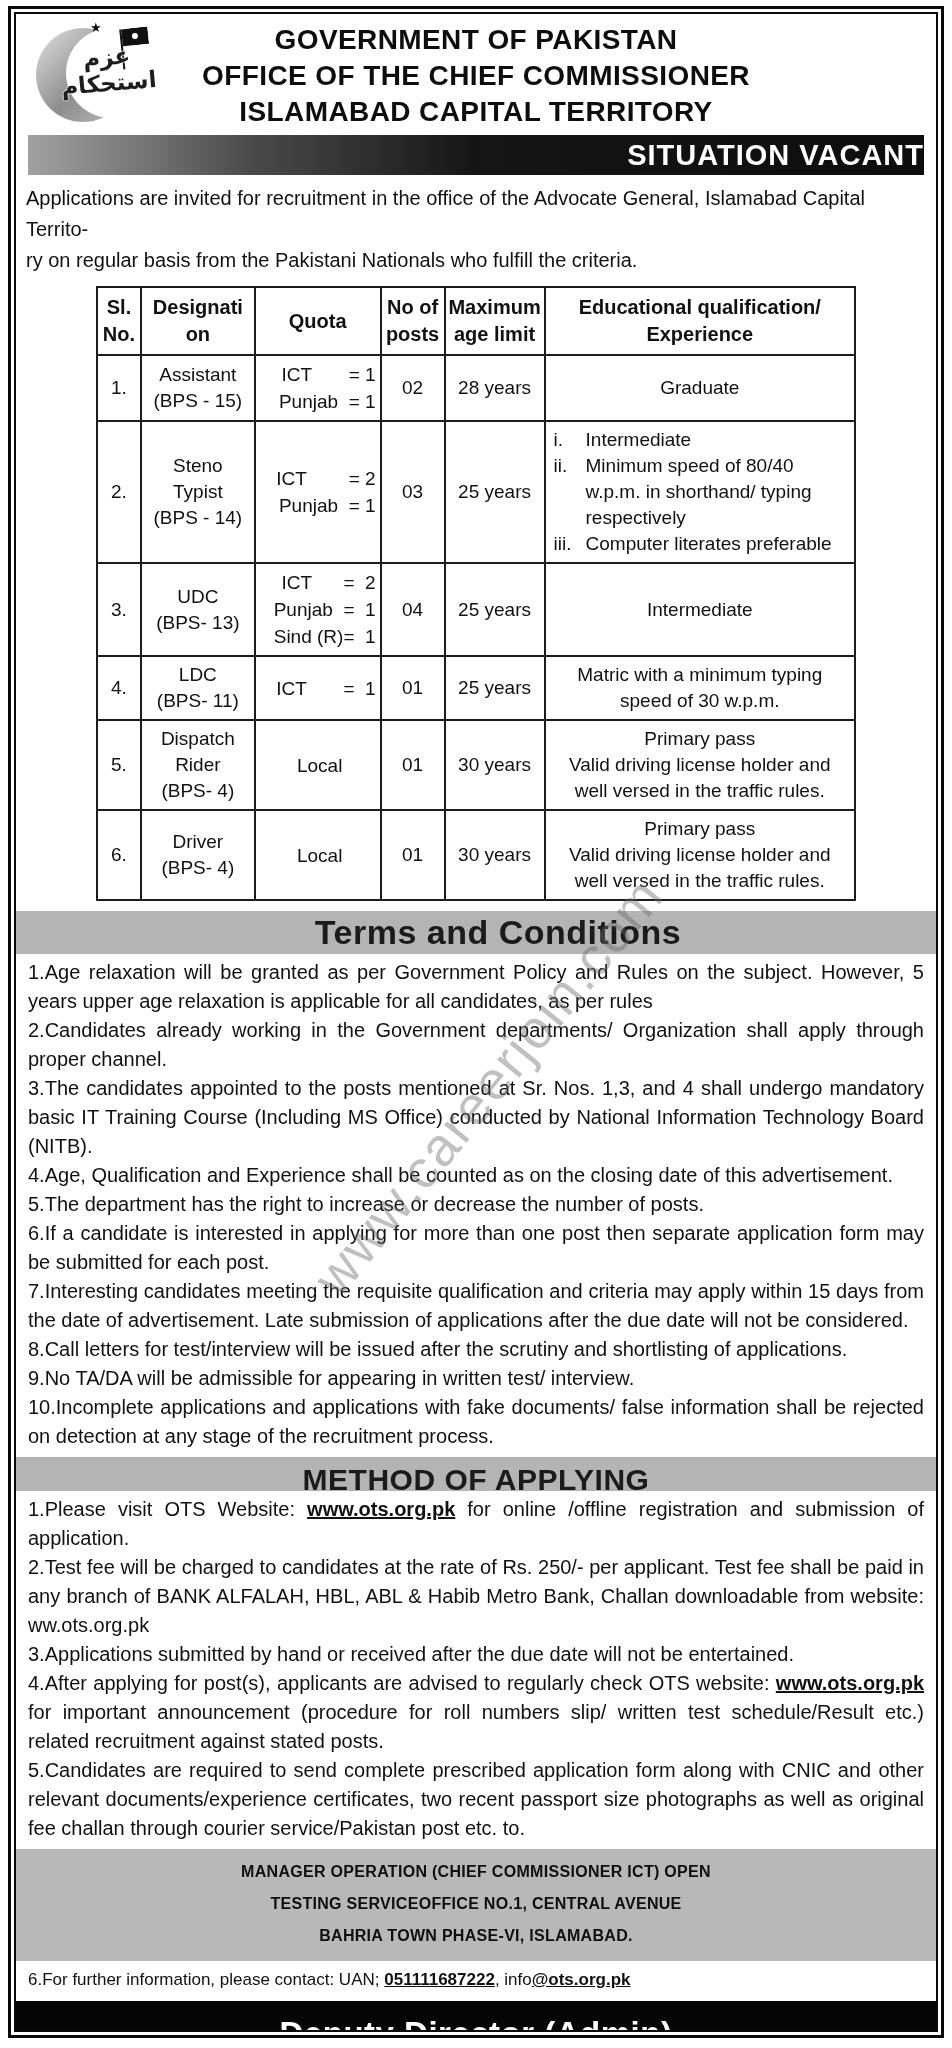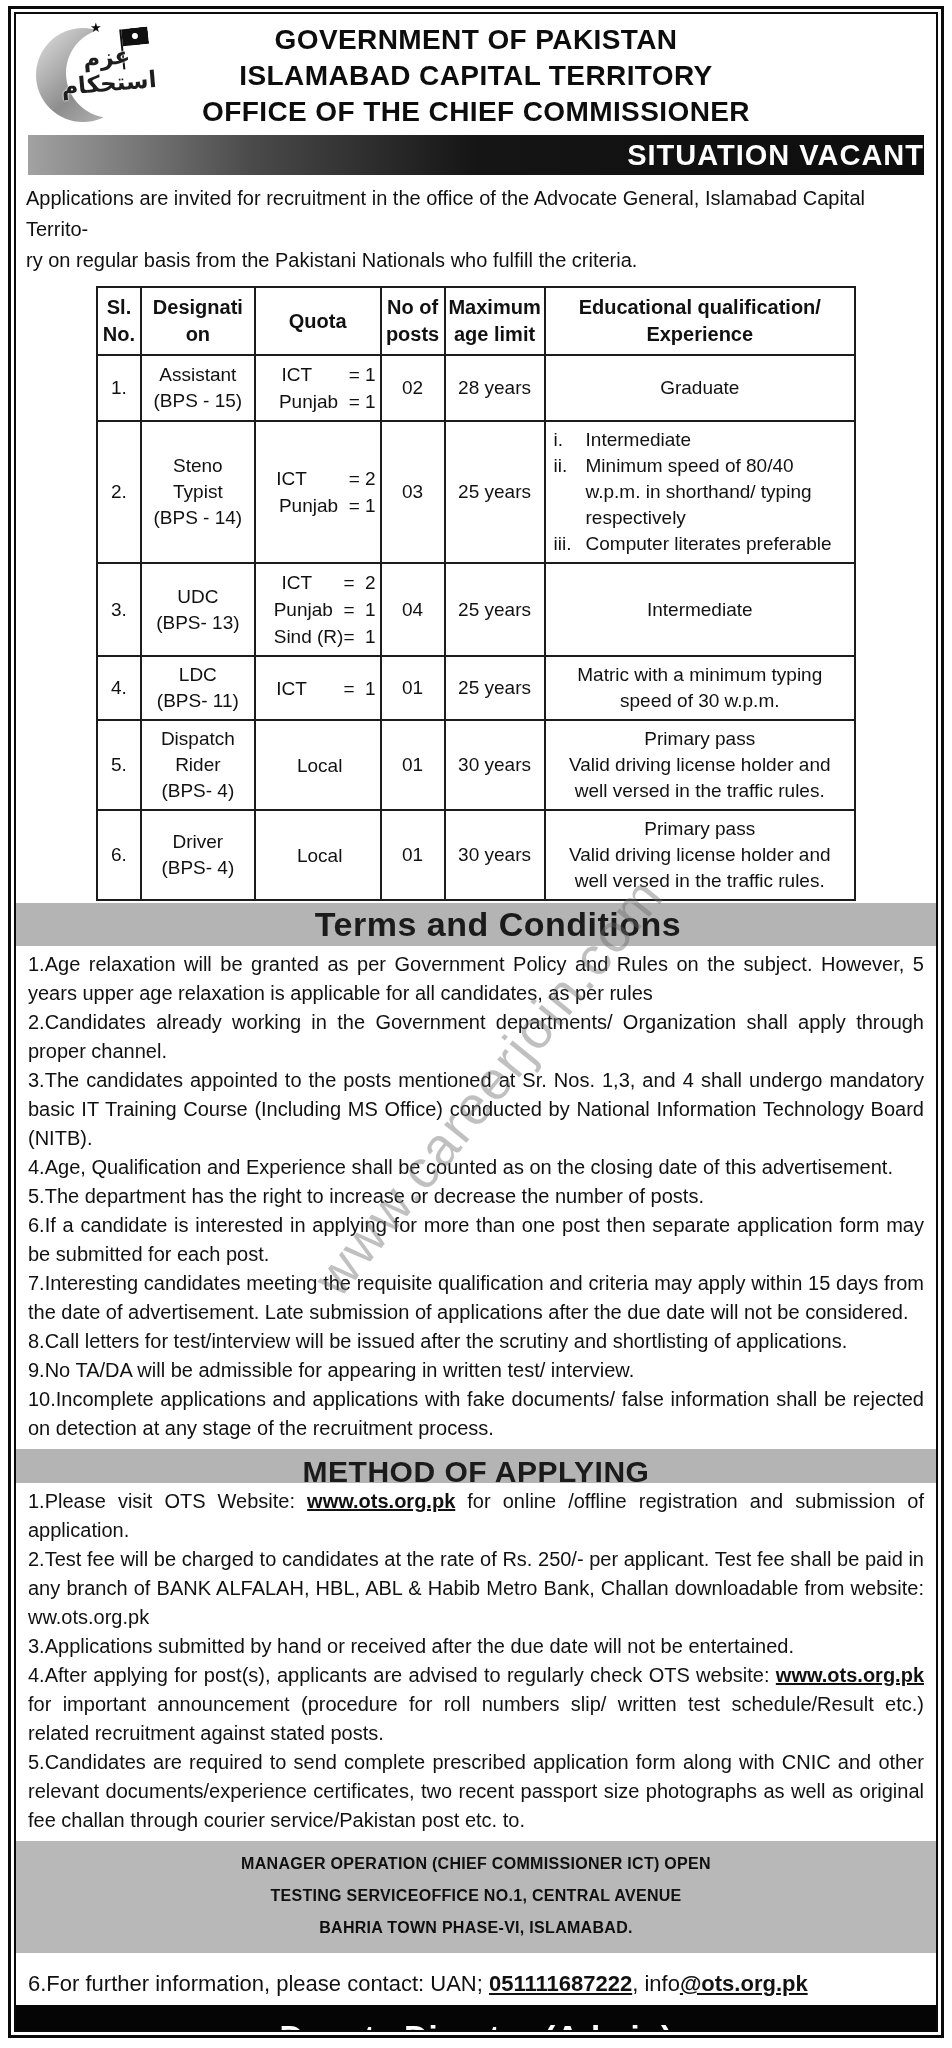--- a/index.html
+++ b/index.html
@@ -23,21 +23,21 @@
         color:#1d1d1d;text-align:center;transform:rotate(-5deg);
         text-shadow:0 0 2px #fff,0 0 2px #fff;}
   .titles{text-align:center;font-weight:bold;font-size:28px;line-height:36px;letter-spacing:.4px;color:#0d0d0d;}
 
   .sv-banner{height:40px;margin:3px 12px 4px;background:linear-gradient(90deg,#a2a2a2 0%,#4a4a4a 25%,#151515 50%,#0d0d0d 100%);
              color:#fff;font-size:29px;font-weight:bold;text-align:right;line-height:40px;letter-spacing:1px;}
 
   .intro{font-size:20px;line-height:31px;padding:4px 10px 2px;margin:0;text-align:left;}
 
   
-  table.posts{margin:8px auto 2px;border-collapse:collapse;width:760px;font-size:19px;}
+  table.posts{margin:8px auto 10px;border-collapse:collapse;width:760px;font-size:19px;}
   .posts th,.posts td{border:2px solid #1c1c1c;}
   .posts th{font-size:20px;line-height:27px;padding:6px 2px;font-weight:bold;}
   .posts td{padding:5px 4px;vertical-align:middle;text-align:center;line-height:26px;}
   .posts col.c-no{width:44px}.posts col.c-des{width:114px}.posts col.c-q{width:126px}
   .posts col.c-p{width:64px}.posts col.c-a{width:100px}.posts col.c-e{width:312px}
   td.quota{text-align:right;}
   .qline{white-space:pre;line-height:27px;}
   td.quota.qcenter{text-align:center;padding-left:8px;}
   td.edu{padding:5px 6px;}
   .edu-line{text-align:center;line-height:26px;}
@@ -46,21 +46,21 @@
 
   .gray-banner{background:#b4b4b4;text-align:center;font-weight:bold;color:#1b1b1b;}
   .terms-title{font-size:34px;line-height:43px;height:43px;letter-spacing:.5px;padding-left:44px;}
   .method-title{font-size:30px;line-height:46px;height:34px;letter-spacing:.5px;}
 
   .list{padding:4px 12px 6px;font-size:20px;line-height:29px;text-align:justify;}
   .b{font-weight:bold;text-decoration:underline;}
 
   .address{background:#b8b8b8;text-align:center;font-weight:bold;font-size:16px;line-height:32px;
            padding:7px 0 9px;color:#0f0f0f;letter-spacing:.3px;}
-  .contact{font-size:22px;line-height:30px;padding:16px 12px 6px;}
+  .contact{font-size:17px;line-height:30px;padding:4px 12px 6px;}
 
   .footer-black{background:#050505;color:#fff;padding:12px 0 14px;position:relative;margin-top:auto;}
   .fb1,.fb2{font-size:33px;font-weight:bold;text-align:center;line-height:42px;letter-spacing:.5px;}
 
   .watermark{position:absolute;left:472px;top:1072px;transform:translate(-50%,-50%) rotate(-51deg);
              font-size:54px;letter-spacing:2px;color:rgba(105,105,105,.42);white-space:nowrap;
              z-index:6;pointer-events:none;}
 </style>
 </head>
 <body>
@@ -74,22 +74,22 @@
           <div class="crescent"></div>
           <div class="star">★</div>
           <div class="flag"></div>
           <div class="urdu">
             <span>عزم</span><br>
             <span>استحکام</span>
           </div>
         </div>
         <div class="titles">
           <div>GOVERNMENT OF PAKISTAN</div>
+          <div>OFFICE OF THE CHIEF COMMISSIONER</div>
           <div>ISLAMABAD CAPITAL TERRITORY</div>
-          <div>OFFICE OF THE CHIEF COMMISSIONER</div>
         </div>
       </header>
 
       <div class="sv-banner">SITUATION VACANT</div>
 
       <p class="intro">
         <span>Applications are invited for recruitment in the office of the Advocate General, Islamabad Capital Territo-</span><br>
         <span>ry on regular basis from the Pakistani Nationals who fulfill the criteria.</span>
       </p>
 

